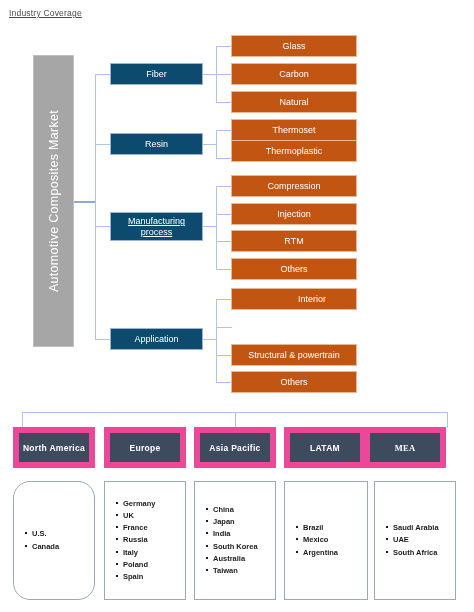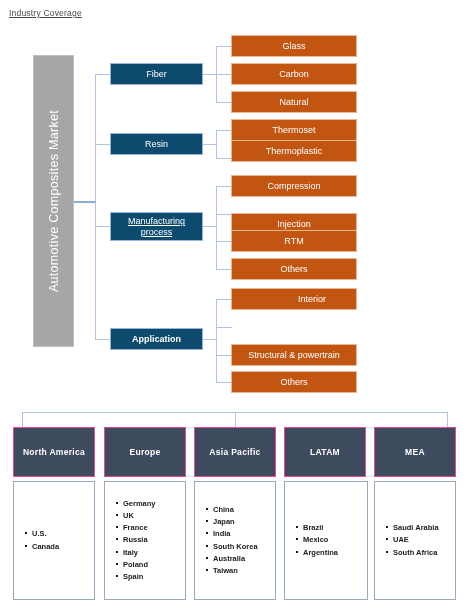--- a/index.html
+++ b/index.html
@@ -68,23 +68,23 @@
   }
 
   
   .ln{position:absolute;background:#aec3e5;}
   .ln-h{height:1px;}
   .ln-v{width:1px;}
   .ln-thick{background:#8fa9d4;}
 
   
   .region-head{
-    position:absolute;top:427px;height:50px;
+    position:absolute;top:427px;height:41px;
     background:#3e4a5e;
-    border:1px solid #ec4899;
+    border:6px solid #ec4899;
     box-sizing:border-box;
     color:#ffffff;
     font-size:8.5px;
     font-weight:bold;
     display:flex;align-items:center;justify-content:center;
     text-align:center;
     letter-spacing:.3px;
   }
   
   .region-list{
@@ -152,47 +152,47 @@
   <div class="leaf-box" style="top:140px;">Thermoplastic</div>
 
   <div class="cat-box" style="top:212px;height:29px;text-decoration:underline;">Manufacturing process</div>
   <div class="ln ln-h" style="left:203px;top:226px;width:14px;"></div>
   <div class="ln ln-v" style="left:216px;top:186px;height:83px;"></div>
   <div class="ln ln-h" style="left:216px;top:186px;width:16px;"></div>
   <div class="ln ln-h" style="left:216px;top:214px;width:16px;"></div>
   <div class="ln ln-h" style="left:216px;top:241px;width:16px;"></div>
   <div class="ln ln-h" style="left:216px;top:269px;width:16px;"></div>
   <div class="leaf-box" style="top:175px;">Compression</div>
-  <div class="leaf-box" style="top:203px;margin-top:10px;">Injection</div>
+  <div class="leaf-box" style="top:203px;">Injection</div>
   <div class="leaf-box" style="top:230px;">RTM</div>
   <div class="leaf-box" style="top:258px;">Others</div>
 
-  <div class="cat-box" style="top:328px;height:22px;font-weight:bold;">Application</div>
+  <div class="cat-box" style="top:328px;height:22px;">Application</div>
   <div class="ln ln-h" style="left:203px;top:339px;width:14px;"></div>
   <div class="ln ln-v" style="left:216px;top:299px;height:83px;"></div>
   <div class="ln ln-h" style="left:216px;top:299px;width:16px;"></div>
   <div class="ln ln-h" style="left:216px;top:327px;width:16px;"></div>
   <div class="ln ln-h" style="left:216px;top:355px;width:16px;"></div>
   <div class="ln ln-h" style="left:216px;top:382px;width:16px;"></div>
   <div class="leaf-box" style="top:288px;padding-left:36px;">Interior</div>
   <div class="leaf-box" style="top:344px;">Structural &amp; powertrain</div>
   <div class="leaf-box" style="top:371px;">Others</div>
 
   <div class="ln ln-v" style="left:22px;top:412px;height:16px;"></div>
   <div class="ln ln-h" style="left:22px;top:412px;width:426px;"></div>
   <div class="ln ln-v" style="left:447px;top:412px;height:16px;"></div>
   <div class="ln ln-v" style="left:235px;top:412px;height:16px;"></div>
 
   <div class="region-head" style="left:13px;width:82px;">North America</div>
   <div class="region-head" style="left:104px;width:82px;">Europe</div>
   <div class="region-head" style="left:194px;width:82px;">Asia Pacific</div>
   <div class="region-head" style="left:284px;width:82px;">LATAM</div>
-  <div class="region-head" style="left:374px;width:82px;">MEA</div>
-
-  <div class="region-list" style="left:13px;width:82px;">
+  <div class="region-head" style="left:364px;width:82px;font-family:Liberation Serif, serif;">MEA</div>
+
+  <div class="region-list" style="left:13px;width:82px;border-radius:17px;">
       <ul>
         <li>U.S.</li>
         <li>Canada</li>
       </ul>
     </div>
   <div class="region-list" style="left:104px;width:82px;">
       <ul>
         <li>Germany</li>
         <li>UK</li>
         <li>France</li>

